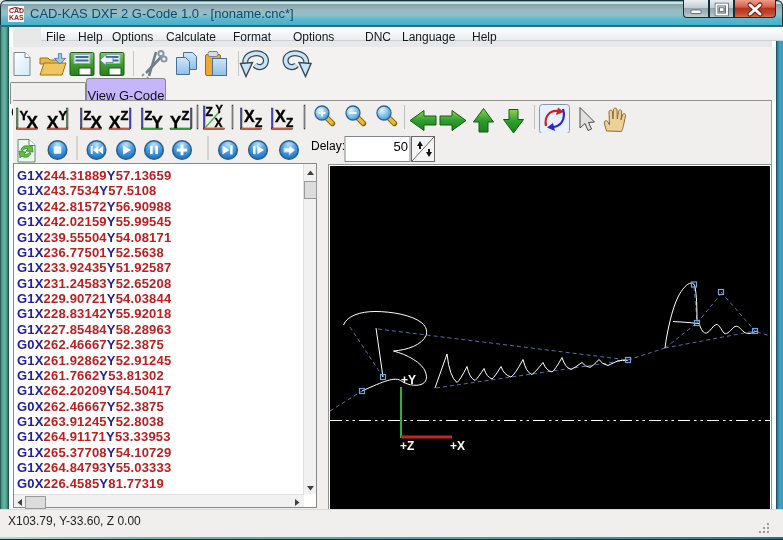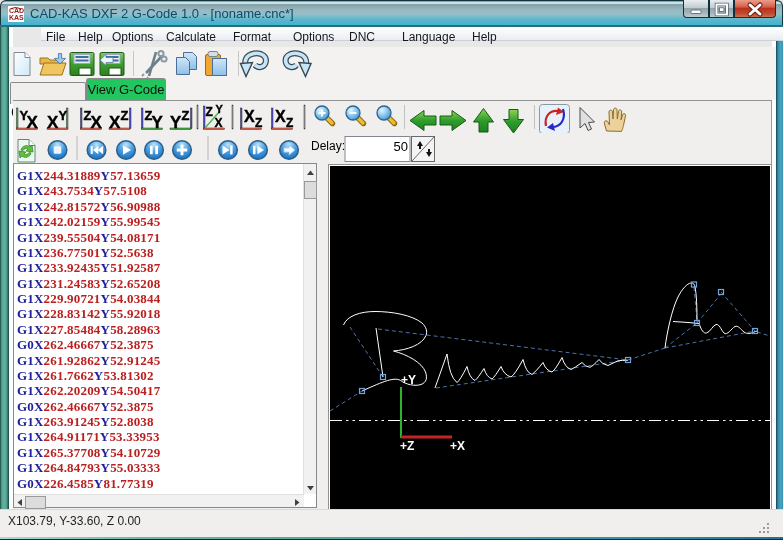--- a/index.html
+++ b/index.html
@@ -43,28 +43,28 @@
 #menubar span { position:absolute; top:3px; }
 
 
 #toolbar1 { left:9px; top:47px; width:767px; height:31px; background:#f3f2f1; }
 
 
 #tabrow { left:9px; top:78px; width:767px; height:22px; background:#f3f2f1; }
 #tab1 { position:absolute; left:1px; top:4px; width:76px; height:18px; background:#f0efee;
   border:1px solid #8a8a8a; border-bottom:none; border-radius:2px 2px 0 0;
   font-size:16px; color:#111; text-align:center; padding-top:21px; white-space:nowrap; }
-#tab2 { position:absolute; left:77px; top:0px; width:80px; height:22px; background:#22c55e;
+#tab2 { position:absolute; left:77px; top:0px; width:80px; height:22px; background:#c4b5fd;
   border:1px solid #8a8a8a; border-bottom:none; border-radius:3px 3px 0 0;
-  font-size:13px; color:#111; text-align:center; padding-top:3px; z-index:2; }
+  font-size:13px; color:#111; text-align:center; padding-top:9px; z-index:2; }
 #page { left:13px; top:100px; width:759px; height:409px; background:#f0efed; border-top:1px solid #919191; }
 
 
 #listbox { left:13px; top:163px; width:304px; height:345px; background:#fff; border:1px solid #888888; }
-#gcode { position:absolute; left:3px; top:4px; font-family:Liberation Serif, serif;
+#gcode { position:absolute; left:3px; top:4px; font-family:Liberation Sans, sans-serif;
   font-size:13px; font-weight:bold; line-height:15.38px; white-space:pre; letter-spacing:0.19px; }
 #gcode .b { color:#20209a; } #gcode .r { color:#bb2020; }
 #vscroll { position:absolute; right:0; top:0; width:13px; height:330px; background:#f2f1f1; border-left:1px solid #e0e0e0; }
 #hscroll { position:absolute; left:0; bottom:0; width:290px; height:13px; background:#f2f1f1; border-top:1px solid #e0e0e0; }
 
 
 #canvas { left:328px; top:164px; width:444px; height:347px; background:#fff; border:1px solid #919191; }
 #black { position:absolute; left:1px; top:1px; width:440px; height:343px; background:#000; }
 
 
@@ -107,21 +107,21 @@
 </svg>
 </div>
 
 <div class="abs" id="menubar">
 <span style="left:5px">File</span>
     <span style="left:37px">Help</span>
     <span style="left:71px">Options</span>
 <span style="left:125px">Calculate</span>
     <span style="left:192px">Format</span>
     <span style="left:252px">Options</span>
-<span style="left:308px">DNC</span>
+<span style="left:324px">DNC</span>
     <span style="left:361px">Language</span>
     <span style="left:431px">Help</span>
 </div>
 
 <div class="abs" id="toolbar1">
 <svg width="767" height="31" viewBox="9 47 767 31" xmlns="http://www.w3.org/2000/svg">
 <defs>
 <linearGradient id="pg" x1="0" y1="0" x2="1" y2="1">
 <stop offset="0" stop-color="#ffffff"></stop>
           <stop offset="1" stop-color="#cde9f5"></stop>

